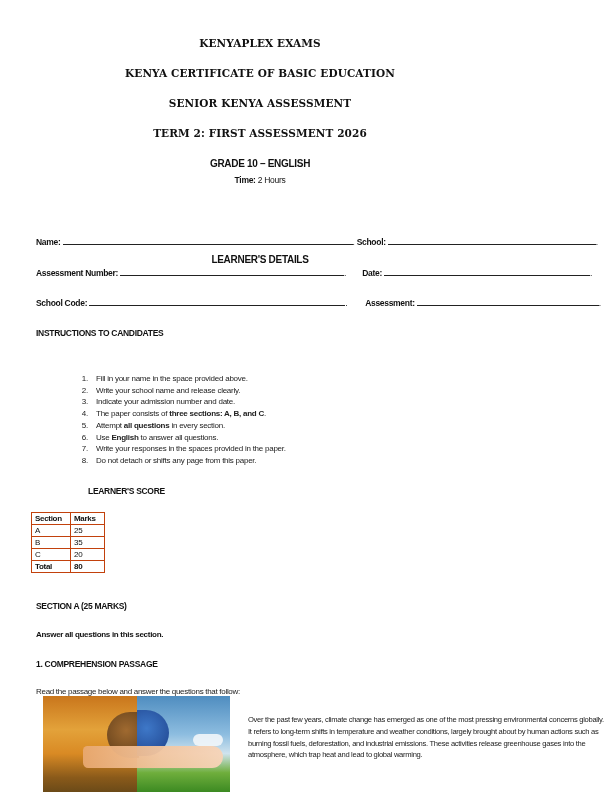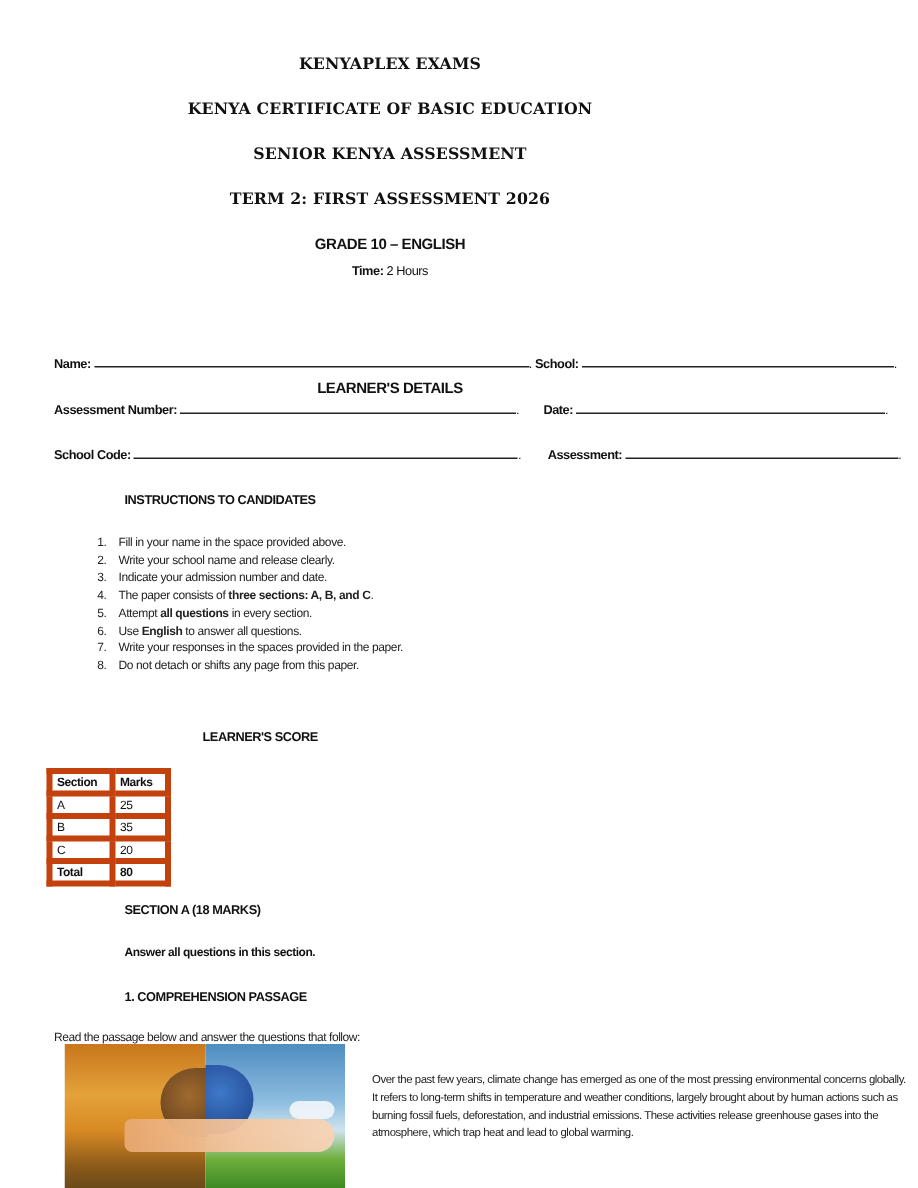--- a/index.html
+++ b/index.html
@@ -4,27 +4,27 @@
 <style>
   html, body { margin: 0; padding: 0; background: #ffffff; }
   body { width: 612px; height: 792px; position: relative; overflow: hidden; color: #111; }
   .serif-b { font-family: "DejaVu Serif", "Liberation Serif", serif; font-weight: bold; font-size: 10.5px; letter-spacing: 0.1px; }
   .abs { position: absolute; }
   .hdr { position: absolute; left: 0; width: 520px; text-align: center; }
   .nb { font-weight: bold; }
   .field-row { position: absolute; left: 36px; font-family: "Liberation Sans", sans-serif; font-size: 8.5px; font-weight: bold; letter-spacing: -0.3px; white-space: nowrap; }
   .line { display: inline-block; border-bottom: 1px solid #222; height: 8px; vertical-align: baseline; }
   .dot { font-weight: normal; }
-  ol.instr { position: absolute; left: 52px; top: 355px; margin: 1px; padding-left: 20px; font-family: "Liberation Sans", sans-serif; font-size: 8px; line-height: 11.7px; letter-spacing: -0.25px; color: #222; }
+  ol.instr { position: absolute; left: 52px; top: 355px; margin: 18px; padding-left: 20px; font-family: "Liberation Sans", sans-serif; font-size: 8px; line-height: 11.7px; letter-spacing: -0.25px; color: #222; }
   ol.instr li { padding-left: 6px; }
   table.score { position: absolute; left: 31px; top: 512px; border-collapse: collapse; font-family: "Liberation Sans", sans-serif; font-size: 8px; letter-spacing: -0.3px; }
-  table.score td { border: 4px solid #c2410c; padding: 0 3px; height: 11px; line-height: 11px; }
+  table.score td { border: 1px solid #c2410c; padding: 0 3px; height: 11px; line-height: 11px; }
   table.score td.c1 { width: 32px; }
   table.score td.c2 { width: 27px; margin-left: 28px; }
-  .heading-s { position: absolute; font-family: "Liberation Sans", sans-serif; font-size: 8.5px; font-weight: bold; letter-spacing: -0.3px; margin-left: 47px; }
+  .heading-s { position: absolute; font-family: "Liberation Sans", sans-serif; font-size: 8.5px; font-weight: bold; letter-spacing: -0.3px; }
   .passage { position: absolute; left: 248px; top: 714px; width: 360px; font-family: "Liberation Sans", sans-serif; font-size: 7.6px; line-height: 11.8px; letter-spacing: -0.3px; color: #222; }
   .photo { position: absolute; left: 43px; top: 696px; width: 187px; height: 96px; overflow: hidden; }
   .photo .left { position: absolute; left: 0; top: 0; width: 94px; height: 96px; background: linear-gradient(180deg, #c9761c 0%, #e3a23a 35%, #d98a24 60%, #8a5a1a 85%, #6b4a18 100%); }
   .photo .right { position: absolute; left: 94px; top: 0; width: 93px; height: 96px; background: linear-gradient(180deg, #4f8dc0 0%, #8dbde0 40%, #cfe3ee 60%, #6fae3c 80%, #3c8a22 100%); }
   .photo .globe-l { position: absolute; left: 64px; top: 16px; width: 32px; height: 46px; border-radius: 32px 0 0 32px; background: radial-gradient(circle at 60% 40%, #a06a30, #5a3a18); }
   .photo .globe-r { position: absolute; left: 94px; top: 14px; width: 32px; height: 46px; border-radius: 0 32px 32px 0; background: radial-gradient(circle at 30% 40%, #3e78c8, #1c3f88); }
   .photo .hand { position: absolute; left: 40px; top: 50px; width: 140px; height: 22px; border-radius: 12px 30px 30px 14px; background: linear-gradient(90deg, #e8a870, #f3c6a0 55%, #f7d4b8); opacity: 0.95; }
   .photo .cloud { position: absolute; left: 150px; top: 38px; width: 30px; height: 12px; background: #f2f6fa; border-radius: 10px; opacity: 0.9; }
 </style>
 </head>
@@ -93,21 +93,21 @@
     <td class="c1">C</td>
     <td class="c2">20</td>
   </tr>
   <tr>
     <td class="c1 nb">Total</td>
     <td class="c2 nb">80</td>
   </tr>
 </tbody>
   </table>
 
-<div class="heading-s" style="left:36px; top:601px;">SECTION A (18 MARKS)</div>
+<div class="heading-s" style="left:36px; top:601px;">SECTION A (25 MARKS)</div>
 <div class="heading-s" style="left:36px; top:630px; font-size:8px;">Answer all questions in this section.</div>
 <div class="heading-s" style="left:36px; top:659px;text-align:right;">1. COMPREHENSION PASSAGE</div>
 <div class="abs" style="left:36px; top:687px; font-family:'Liberation Sans',sans-serif; font-size:8px; letter-spacing:-0.3px; color:#222;">Read the passage below and answer the questions that follow:</div>
 
 <div class="photo">
   <div class="left"></div>
   <div class="right"></div>
   <div class="cloud"></div>
   <div class="globe-l"></div>
   <div class="globe-r"></div>

